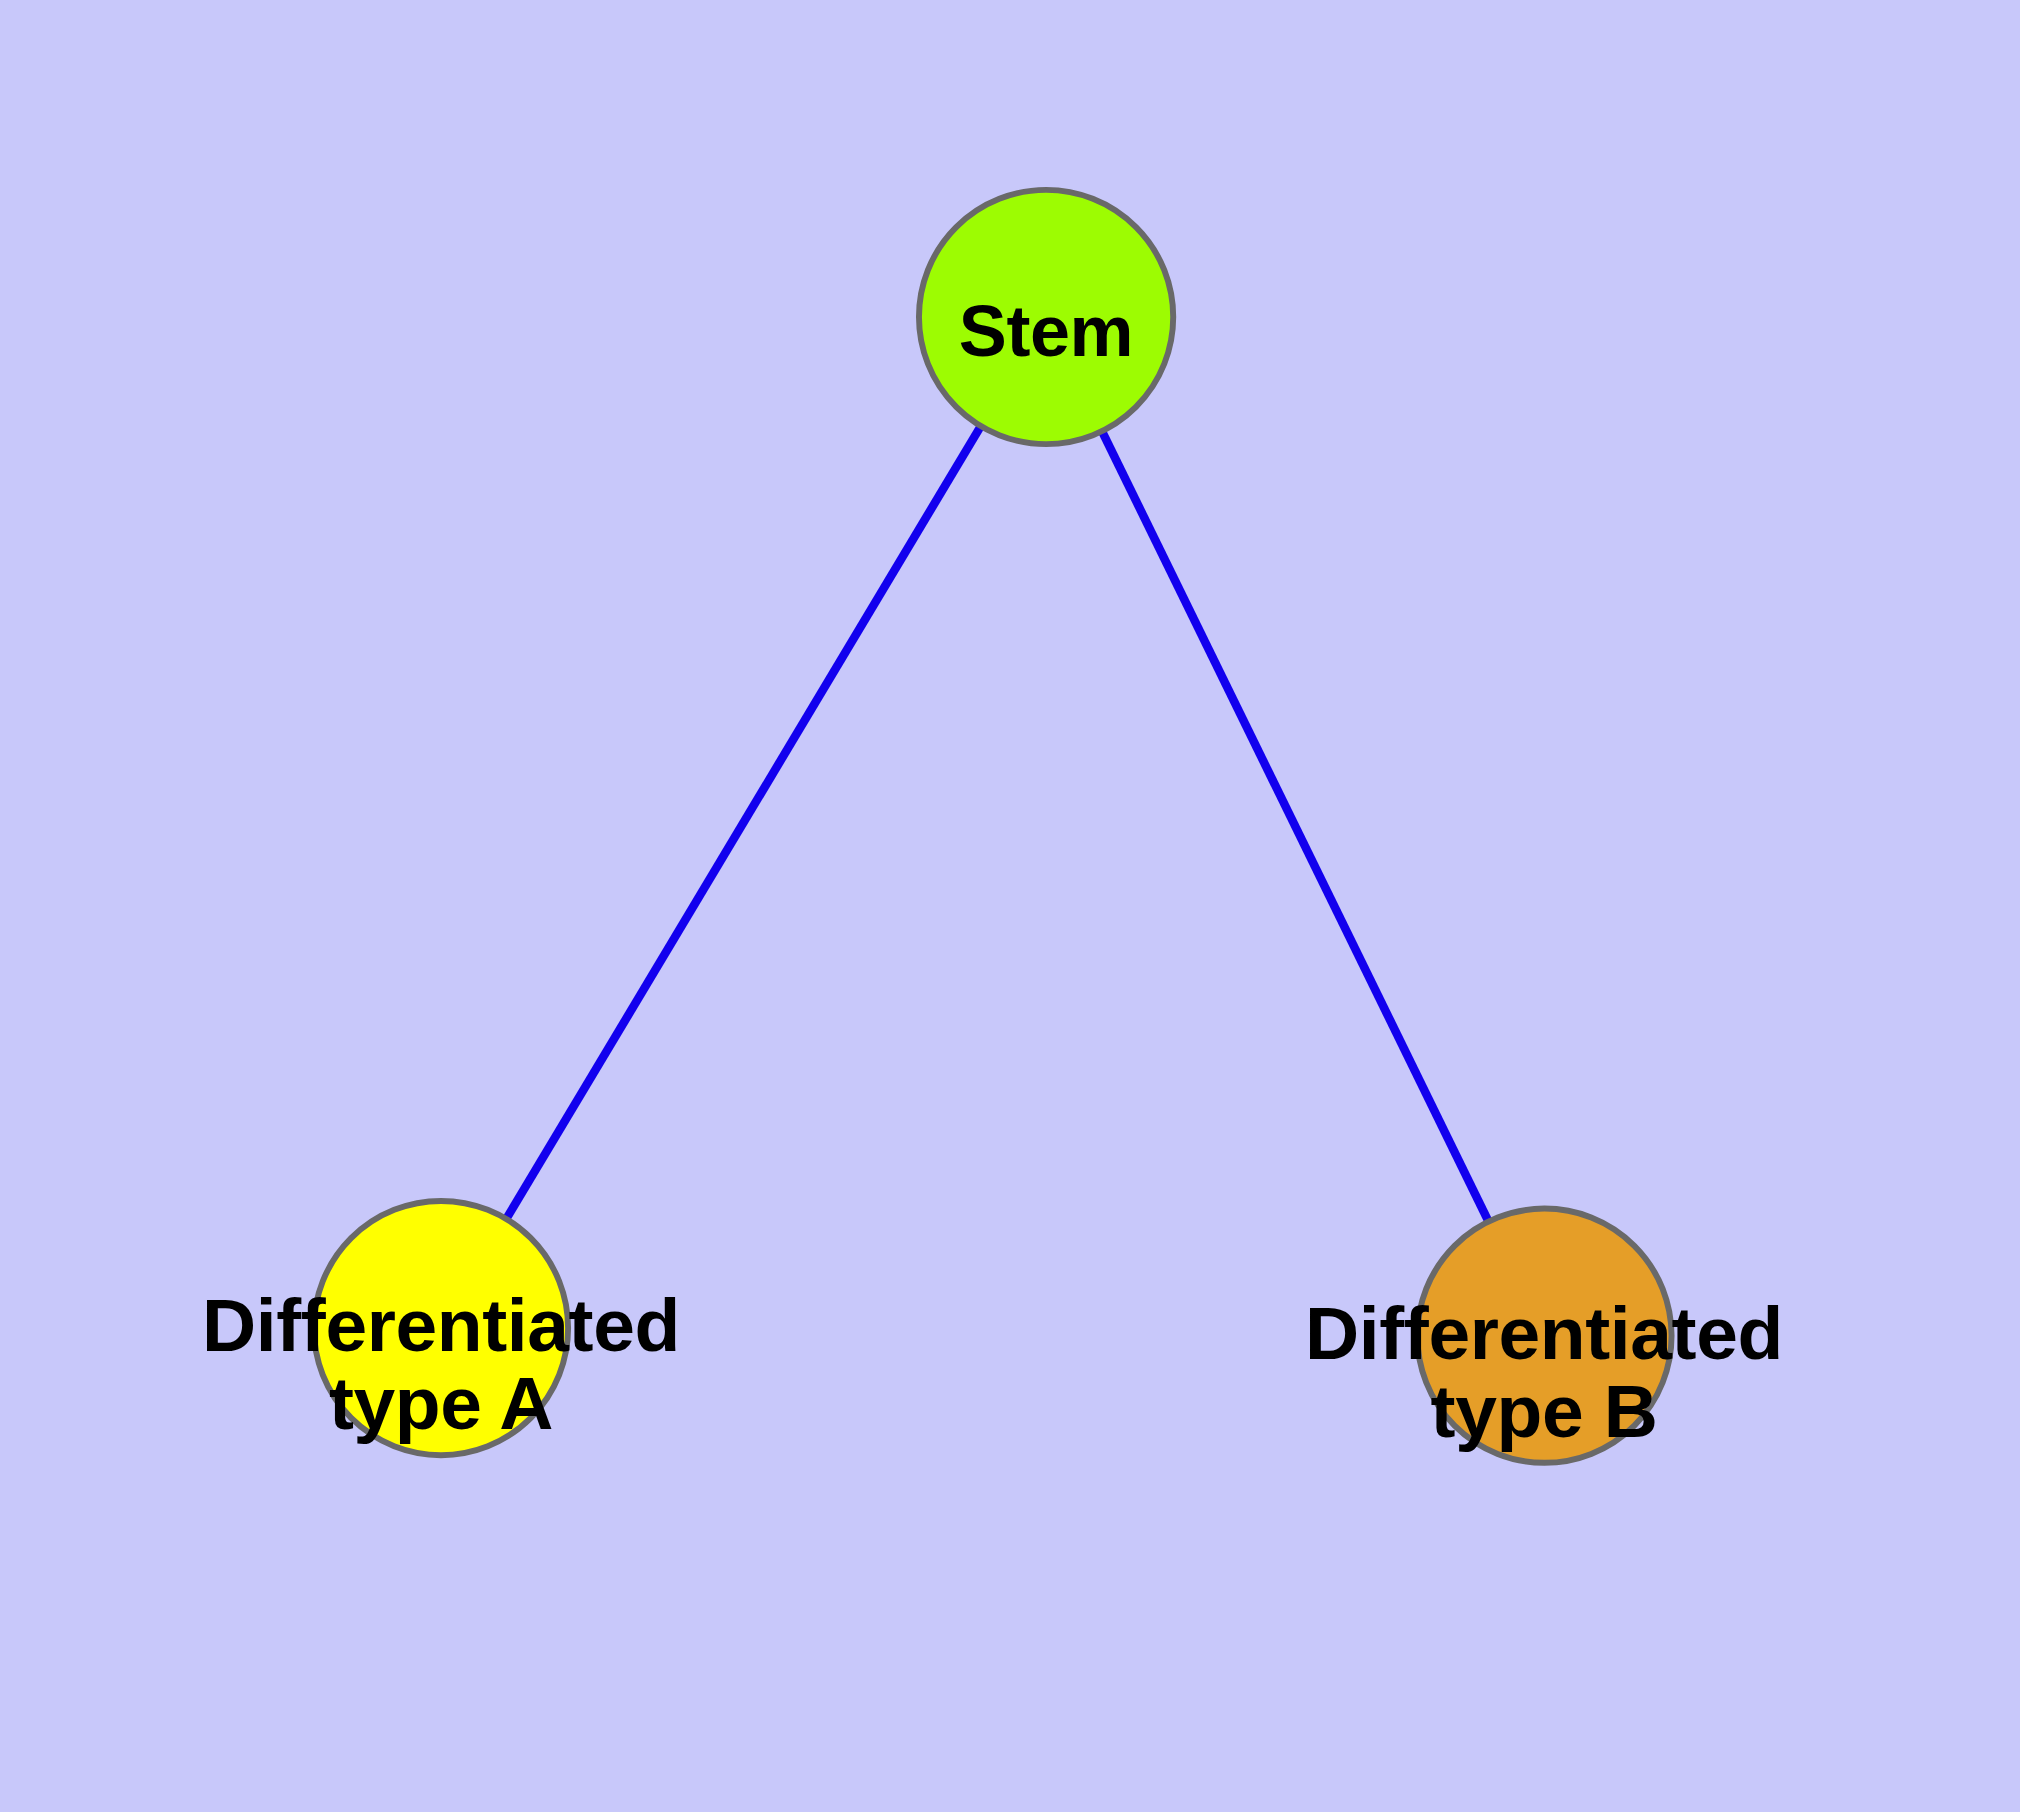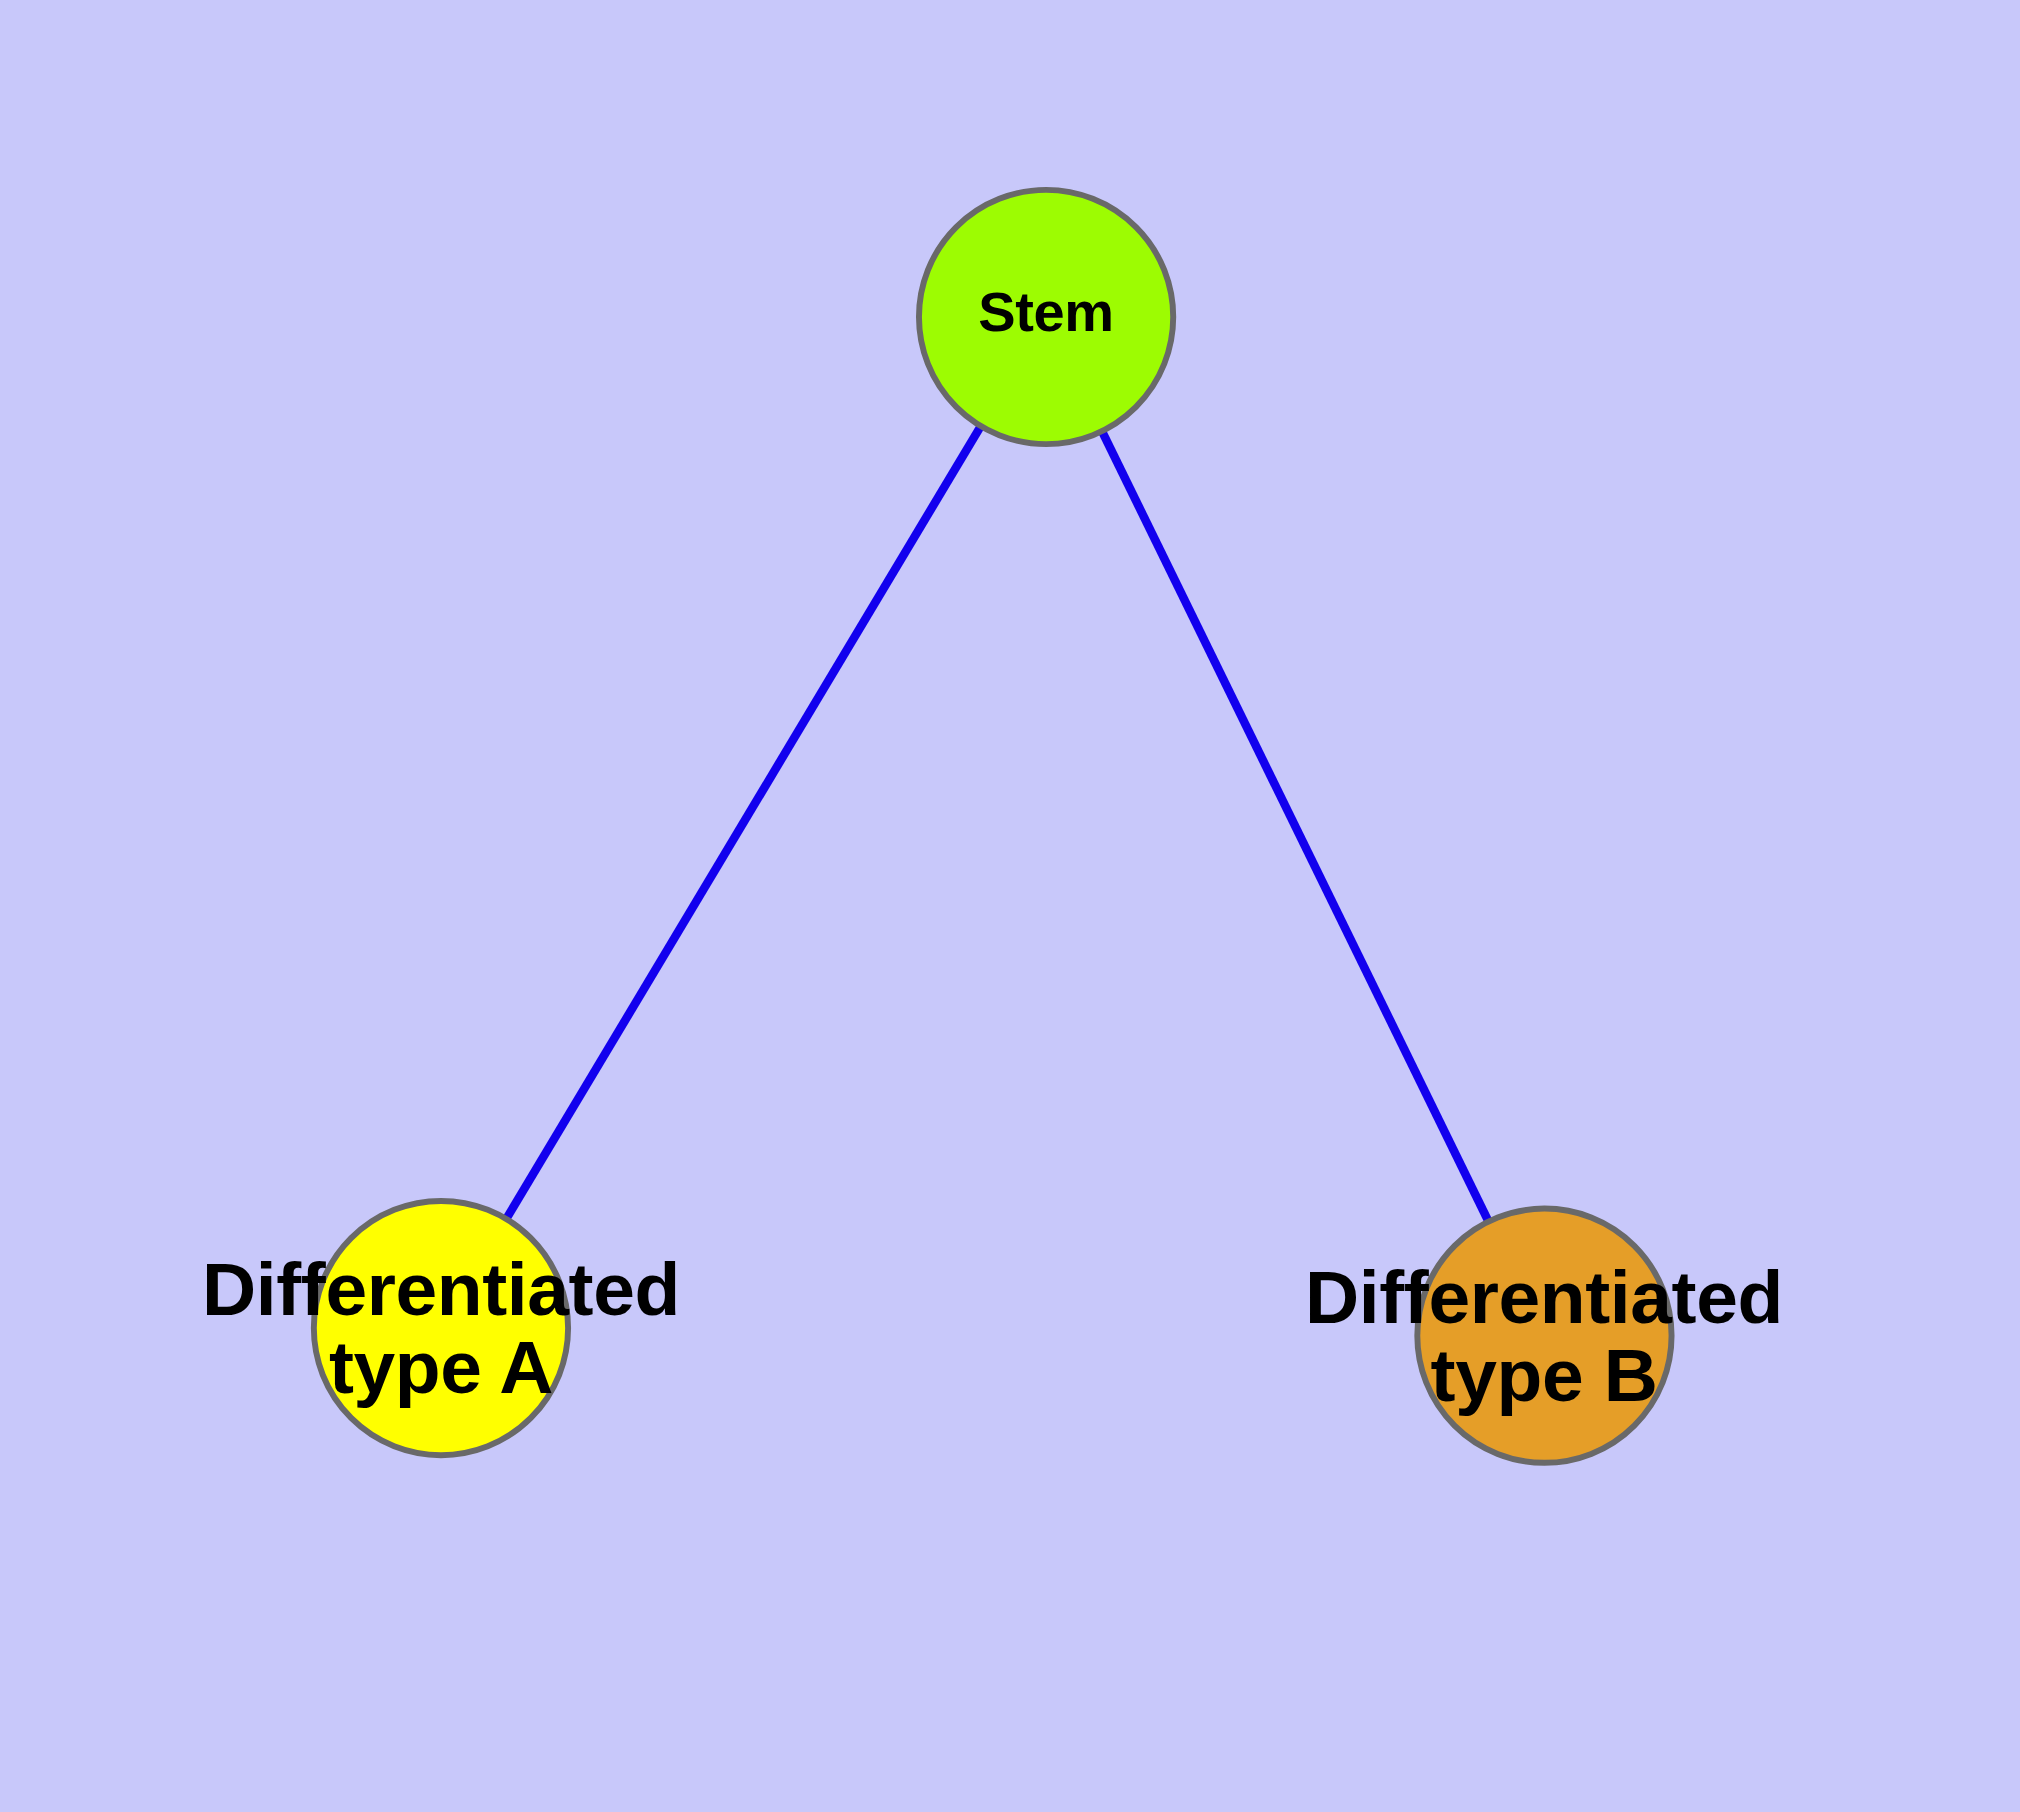--- a/index.html
+++ b/index.html
@@ -38,20 +38,21 @@
     line-height: 1.04;
     letter-spacing: -0.4px;
     pointer-events: none;
     transform: translate(-50%, -50%);
   }
   .label-stem {
     font-size: 68px;
   }
   .label-leaf {
     font-size: 75px;
+    margin-top: 36px;
   }
 </style>
 </head>
 <body>
 
 <div id="canvas">
 
   <div id="bg-rect" style="background: rgb(200, 200, 250);"></div>
 
   <svg id="graph-svg" viewBox="0 0 2384 2138" xmlns="http://www.w3.org/2000/svg">
@@ -59,21 +60,21 @@
       <line id="edge-0" x1="1157.9955632246015" y1="500.99340766533686" x2="596.0044367753986" y2="1440.006592334663" stroke-linecap="butt" stroke="#1200EE" stroke-width="10"></line>
       <line id="edge-1" x1="1299.0348372201559" y1="506.9453645214749" x2="1756.9651627798441" y2="1443.0546354785251" stroke-linecap="butt" stroke="#1200EE" stroke-width="10"></line>
     </g>
     <g id="node-layer">
       <circle id="node-0" cx="1234" cy="374" r="150" fill="#9DFC02" stroke="#696969" stroke-width="7"></circle>
       <circle id="node-1" cx="520" cy="1567" r="150" fill="#FFFF00" stroke="#696969" stroke-width="7"></circle>
       <circle id="node-2" cx="1822" cy="1576" r="150" fill="#E59E28" stroke="#696969" stroke-width="7"></circle>
     </g>
   </svg>
 
-  <div class="node-label label-stem" id="label-0" style="left: 1046px; top: 312px; font-size: 56px;">Stem</div>
+  <div class="node-label label-stem" id="label-0" style="left: 1046px; top: 331px; font-size: 72px;">Stem</div>
 
   <div class="node-label label-leaf" id="label-1" style="left: 441px; top: 1328px; font-size: 75px;">Differentiated
 type A</div>
 
   <div class="node-label label-leaf" id="label-2" style="left: 1544px; top: 1336px; font-size: 75px;">Differentiated
 type B</div>
 
 </div>
 
 

